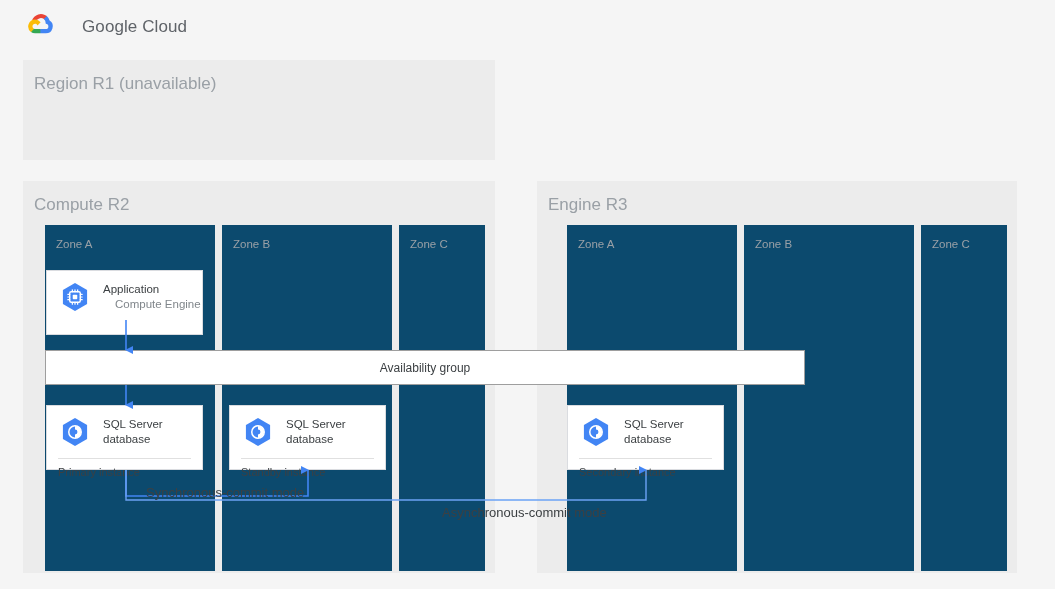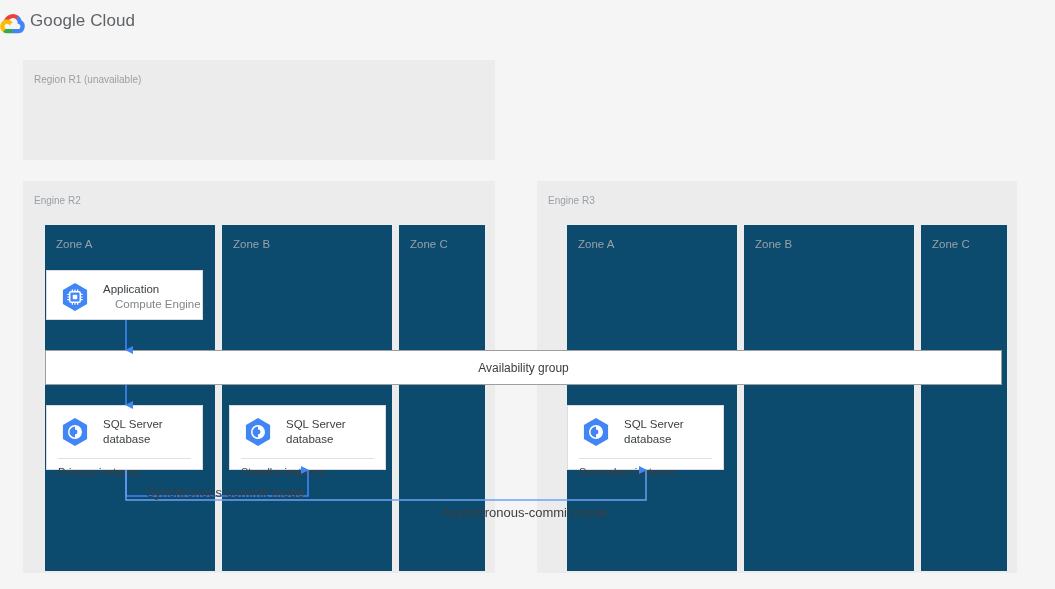--- a/index.html
+++ b/index.html
@@ -17,25 +17,25 @@
   .canvas {
     position: absolute;
     left: 0; top: 0;
     width: 1055px;
     height: 589px;
   }
 
   
   .header {
     position: absolute;
-    left: 0;
+    left: 28px;
     top: 11px;
     display: flex;
-    align-items: flex-start;
-    gap: 4px;
+    align-items: flex-end;
+    gap: 28px;
   }
   .gc-logo {
     width: 26px;
     height: 26px;
     flex: none;
   }
   .gc-title {
     font-size: 17px;
     color: #5f6368;
     letter-spacing: 0.1px;
@@ -45,21 +45,21 @@
   
   .region {
     position: absolute;
     background: #ececec;
   }
   .region.unavailable { background: #ececec; }
   .region-label {
     position: absolute;
     left: 11px;
     top: 14px;
-    font-size: 10px;
+    font-size: 17px;
     color: #9aa0a6;
     white-space: nowrap;
   }
 
   
   .zone {
     position: absolute;
     background: #0c4a6e;
   }
   .zone-label {
@@ -162,21 +162,21 @@
       </svg>
     </span>
     <span class="gc-title">Google Cloud</span>
   </div>
 
   <div class="region unavailable" style="left:23px; top:60px; width:472px; height:100px;">
     <span class="region-label">Region R1 (unavailable)</span>
   </div>
 
   <div class="region" style="left:23px; top:181px; width:472px; height:392px;">
-    <span class="region-label">Engine R2</span>
+    <span class="region-label">Compute R2</span>
   </div>
 
   <div class="zone" style="left:45px; top:225px; width:170px; height:346px;">
     <span class="zone-label">Zone A</span>
   </div>
   <div class="zone" style="left:222px; top:225px; width:170px; height:346px;">
     <span class="zone-label">Zone B</span>
   </div>
   <div class="zone" style="left:399px; top:225px; width:86px; height:346px;">
     <span class="zone-label">Zone C</span>
@@ -189,21 +189,21 @@
   <div class="zone" style="left:567px; top:225px; width:170px; height:346px;">
     <span class="zone-label">Zone A</span>
   </div>
   <div class="zone" style="left:744px; top:225px; width:170px; height:346px;">
     <span class="zone-label">Zone B</span>
   </div>
   <div class="zone" style="left:921px; top:225px; width:86px; height:346px;">
     <span class="zone-label">Zone C</span>
   </div>
 
-  <div class="card" style="left:46px; top:270px; width:157px; height:50px;">
+  <div class="card" style="left:46px; top:270px; width:157px; height:65px;">
     <div class="card-top">
       <span class="card-icon">
         <svg viewBox="0 0 36 36" width="34" height="34" aria-hidden="true">
           <polygon points="18,3.2 30.8,10.6 30.8,25.4 18,32.8 5.2,25.4 5.2,10.6" fill="#4285F4"></polygon>
           <rect x="12.4" y="12.4" width="11.2" height="11.2" rx="1.6" fill="none" stroke="#ffffff" stroke-width="1.5"></rect>
           <rect x="15.6" y="15.6" width="4.8" height="4.8" rx="0.8" fill="#ffffff"></rect>
           <g stroke="#ffffff" stroke-width="1.3" stroke-linecap="round">
             <line x1="15.2" y1="10.4" x2="15.2" y2="12.4"></line>
             <line x1="18" y1="10.4" x2="18" y2="12.4"></line>
             <line x1="20.8" y1="10.4" x2="20.8" y2="12.4"></line>
@@ -219,21 +219,21 @@
           </g>
         </svg>
       </span>
       <span class="card-text">
         <span class="card-title">Application</span>
         <span class="card-sub">Compute Engine</span>
       </span>
     </div>
   </div>
 
-  <div class="ag-bar" style="left:45px; top:350px; width:957px; height:35px;">
+  <div class="ag-bar" style="left:45px; top:350px; width:760px; height:35px;">
     <span>Availability group</span>
   </div>
 
   <div class="card" style="left:46px; top:405px; width:157px; height:65px;">
     <div class="card-top">
       <span class="card-icon">
         <svg viewBox="0 0 36 36" width="34" height="34" aria-hidden="true">
           <polygon points="18,3.2 30.8,10.6 30.8,25.4 18,32.8 5.2,25.4 5.2,10.6" fill="#4285F4"></polygon>
           <circle cx="18" cy="18" r="6.6" fill="none" stroke="#ffffff" stroke-width="1.6"></circle>
           <path d="M18 11.6 A6.4 6.4 0 0 1 18 24.4 L18 20.6 A2.6 2.6 0 0 0 18 15.4 Z" fill="#ffffff"></path>

